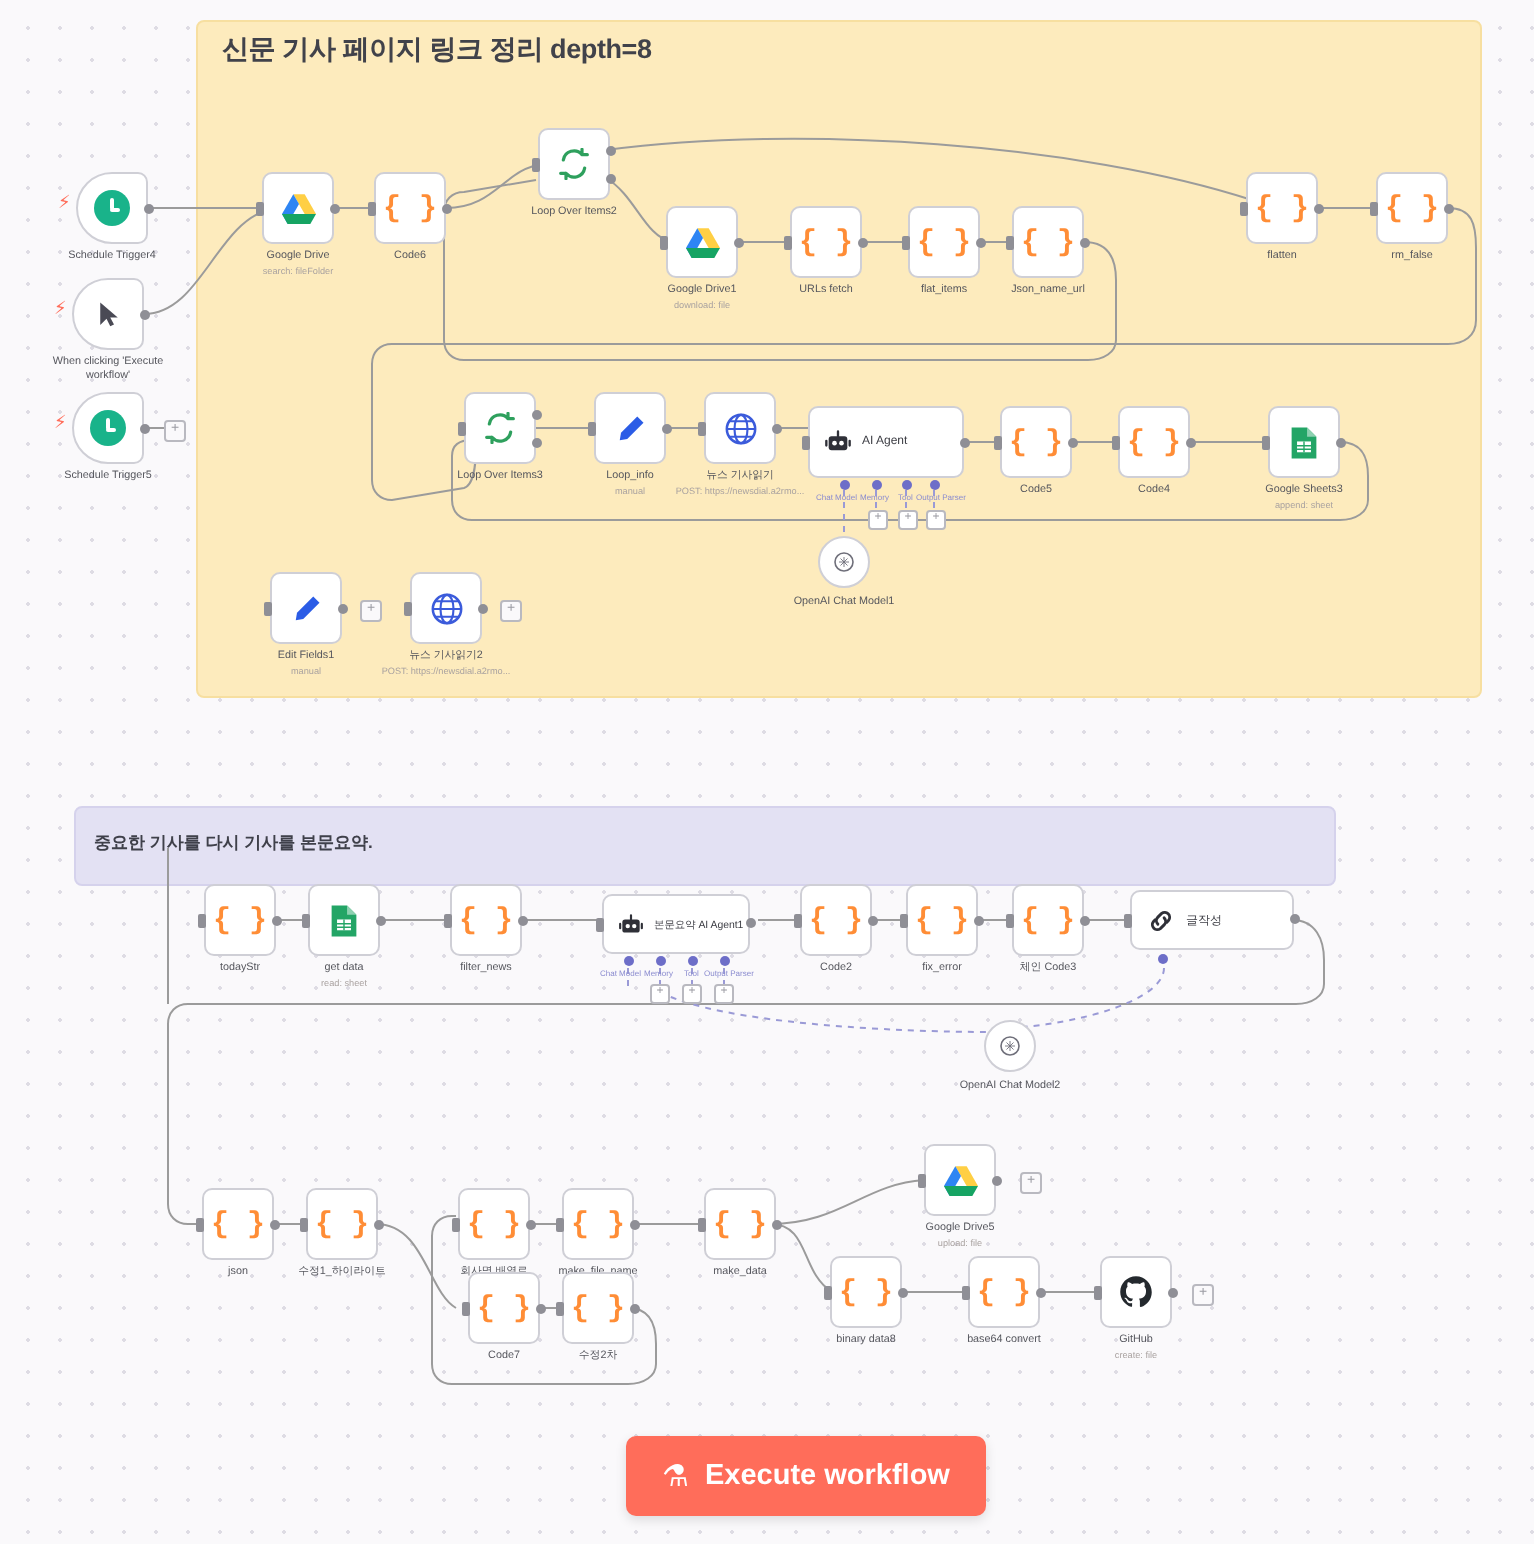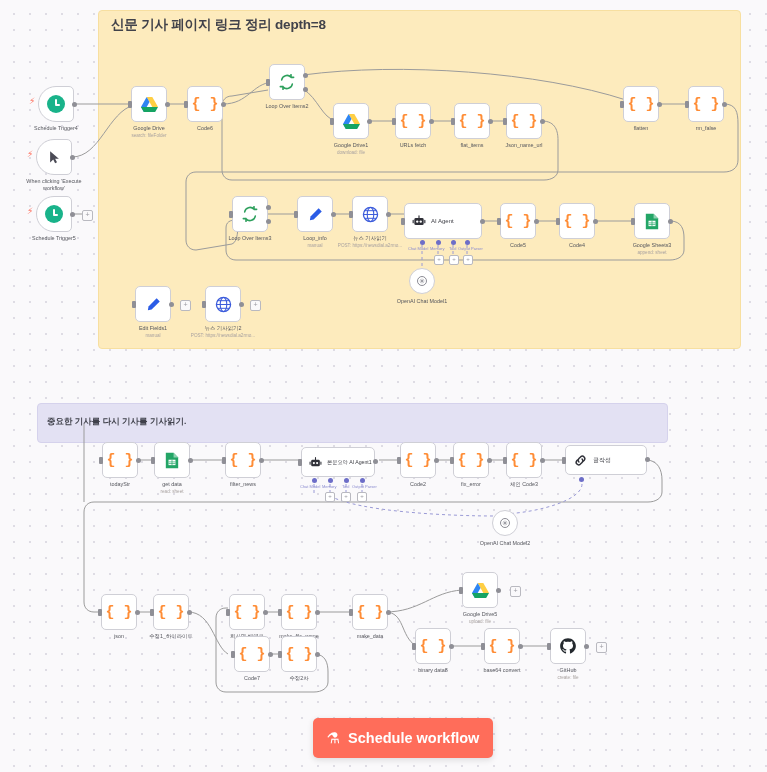--- a/index.html
+++ b/index.html
@@ -110,21 +110,21 @@
 </style>
 </head>
 <body>
 
 <div id="canvas"></div>
 
 <div class="sticky yellow" style="left:98px;top:10px;width:641px;height:337px;"></div>
 <div class="sticky-title" style="left:111px;top:16px;">신문 기사 페이지 링크 정리 depth=8</div>
 
 <div class="sticky purple" style="left:37px;top:403px;width:629px;height:38px;"></div>
-<div class="sticky-text" style="left:47px;top:416px;">중요한 기사를 다시 기사를 기사읽기.</div>
+<div class="sticky-text" style="left:47px;top:416px;">중요한 기사를 다시 기사를 본문요약.</div>
 
 <svg class="edges">
 
   <path class="edge" d="M75,104 L134,104"></path>
 
   <path class="edge" d="M72,157 C100,157 108,112 134,105"></path>
 
   <path class="edge" d="M72,214 L82,214"></path>
 
   <path class="edge" d="M167,104 L190,104"></path>
@@ -666,14 +666,14 @@
     </svg>
     <span class="port r"></span>
   </div>
   <div class="nlabel">GitHub</div>
   <div class="nsub">create: file</div>
 </div>
 <div class="plus" style="left:596px;top:642px;">+</div>
 
 <div class="exec">
   <span class="flask">⚗</span>
-  <span>Schedule workflow</span>
+  <span>Execute workflow</span>
 </div>
 
 </body></html>

